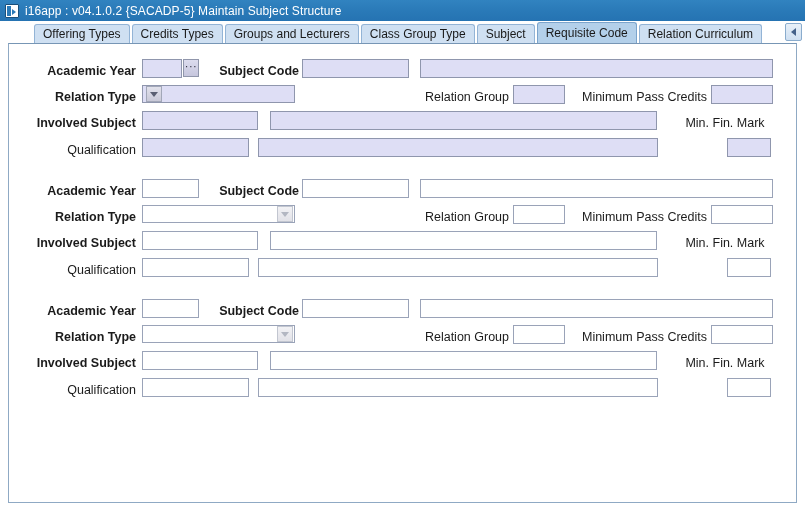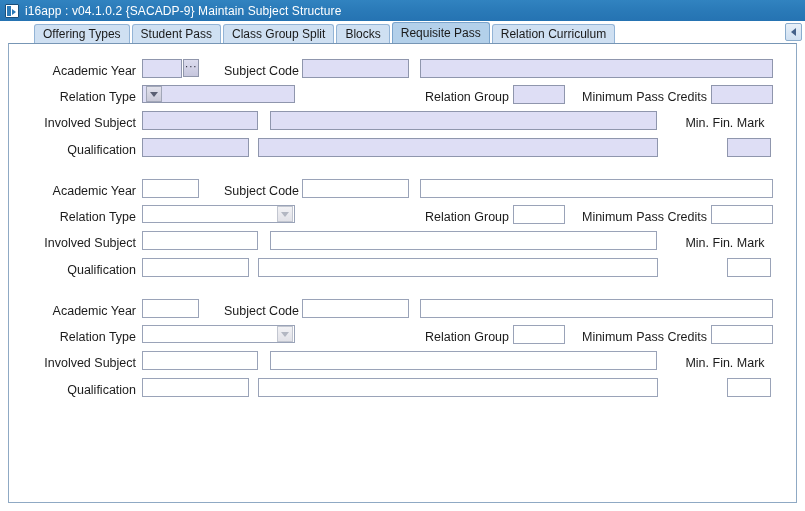--- a/index.html
+++ b/index.html
@@ -110,21 +110,21 @@
 
   
   .lbl{
     position:absolute;
     font-size:12.5px;
     color:#1b1b1b;
     white-space:nowrap;
     text-align:right;
     line-height:14px;
   }
-  .lbl.bold{font-weight:normal;}
+  .lbl.bold{font-weight:bold;}
   .fld{
     position:absolute;
     box-sizing:border-box;
     border:1px solid #9aa3b8;
     background:#ffffff;
     font-size:12.5px;
     color:#111;
     line-height:16px;
     padding:0 2px;
     overflow:hidden;
@@ -186,30 +186,31 @@
   }
   .combo.inactive .cbtn .tri{border-top-color:#b3b7c2;}
 </style>
 </head>
 <body>
 
 <div class="window">
 
   <div class="titlebar">
     <span class="app-icon"></span>
-    <span class="title-text">i16app : v04.1.0.2  {SACADP-9} Maintain Subject Structure</span>
+    <span class="title-text">i16app : v04.1.0.2  {SACADP-5} Maintain Subject Structure</span>
   </div>
 
   <div class="tabstrip">
     <div class="tabs">
       <div class="tab">Offering Types</div>
-      <div class="tab">Student Pass</div>
-      <div class="tab">Class Group Split</div>
-      <div class="tab">Blocks</div>
-      <div class="tab active">Requisite Pass</div>
+      <div class="tab">Credits Types</div>
+      <div class="tab">Groups and Lecturers</div>
+      <div class="tab">Class Group Type</div>
+      <div class="tab">Subject</div>
+      <div class="tab active">Requisite Code</div>
       <div class="tab">Relation Curriculum</div>
     </div>
     <div class="tab-scroll">
       <span class="tri"></span>
     </div>
   </div>
 
   <div class="panel">
     <div class="panel-inner">
 

